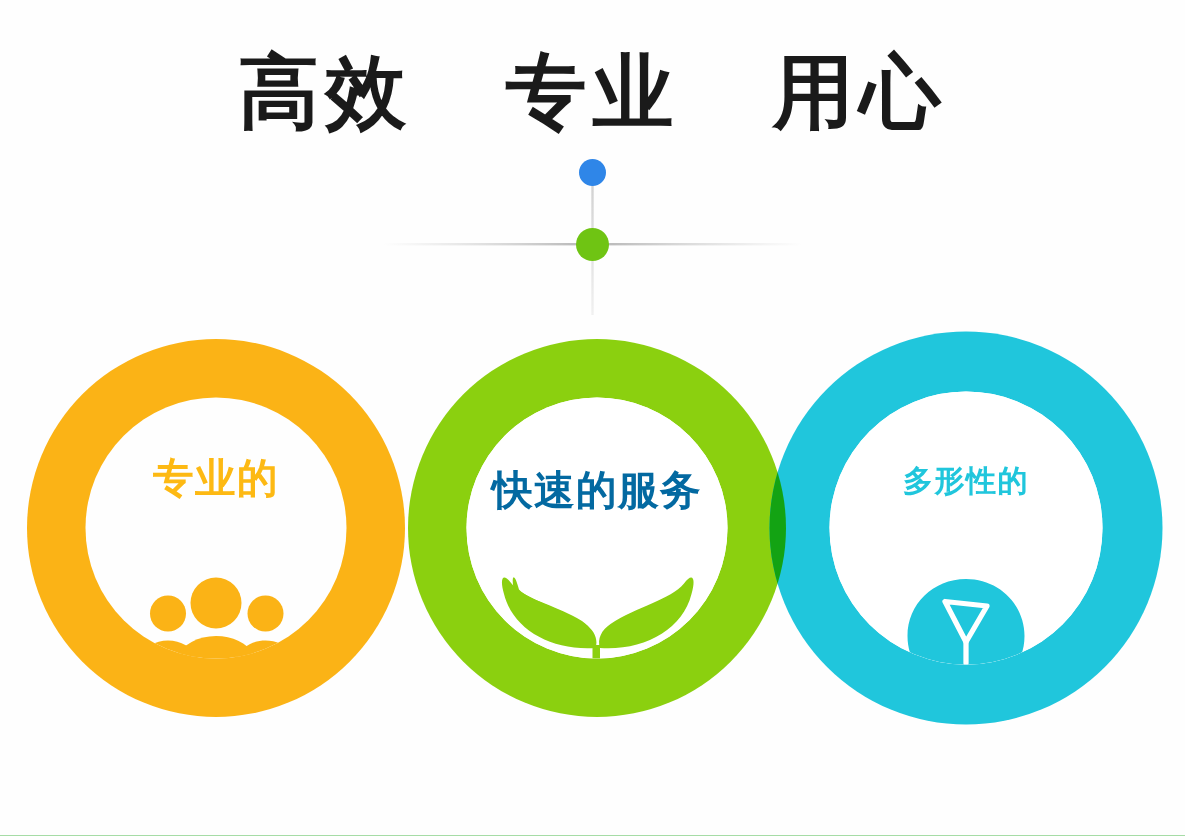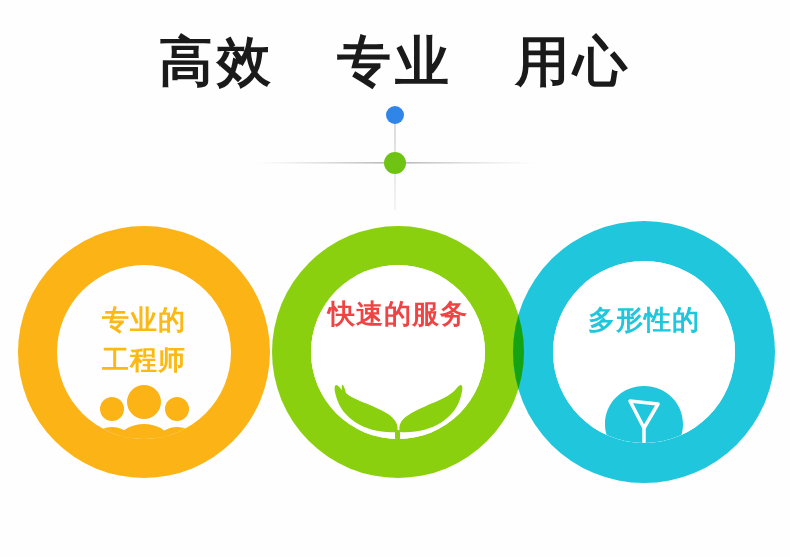--- a/index.html
+++ b/index.html
@@ -72,24 +72,24 @@
     font-weight: bold;
     font-size: 27px;
     line-height: 40px;
     letter-spacing: 1px;
     white-space: nowrap;
     user-select: none;
   }
   .ring-text .rt-line { display: block; }
 
   #text-orange { left: 19px;  top: 300px; width: 250px; color: #FDB913; }
-  #text-green  { left: 272px; top: 294px; width: 252px; color: #ef4444; text-align: center; }
+  #text-green  { left: 272px; top: 308px; width: 252px; color: #0369a1; text-align: center; }
   #text-blue   { left: 512px; top: 300px; width: 264px; color: #20C6DC; font-size: 25px; }
 
-  #text-blue .rt-line:first-child { font-size: 27px; }
+  #text-blue .rt-line:first-child { font-size: 20px; }
 </style>
 </head>
 <body>
 
 <div id="stage">
 
   <div id="headline">
     <span class="hl-word">高效</span>
     <span class="hl-gap"></span>
     <span class="hl-word">专业</span>
@@ -232,21 +232,20 @@
 
         <rect x="625" y="466" width="38" height="24" fill="none"></rect>
 
         <path d="M540 474 C575 458 610 452 644 452 C678 452 713 458 748 474 L748 505 L540 505 Z"></path>
       </g>
     </g>
   </svg>
 
   <div class="ring-text" id="text-orange">
     <span class="rt-line">专业的</span>
-    <span class="rt-line">工程师</span>
   </div>
 
   <div class="ring-text" id="text-green">
     <span class="rt-line">快速的服务</span>
   </div>
 
   <div class="ring-text" id="text-blue">
     <span class="rt-line">多形性的</span>
   </div>
 

